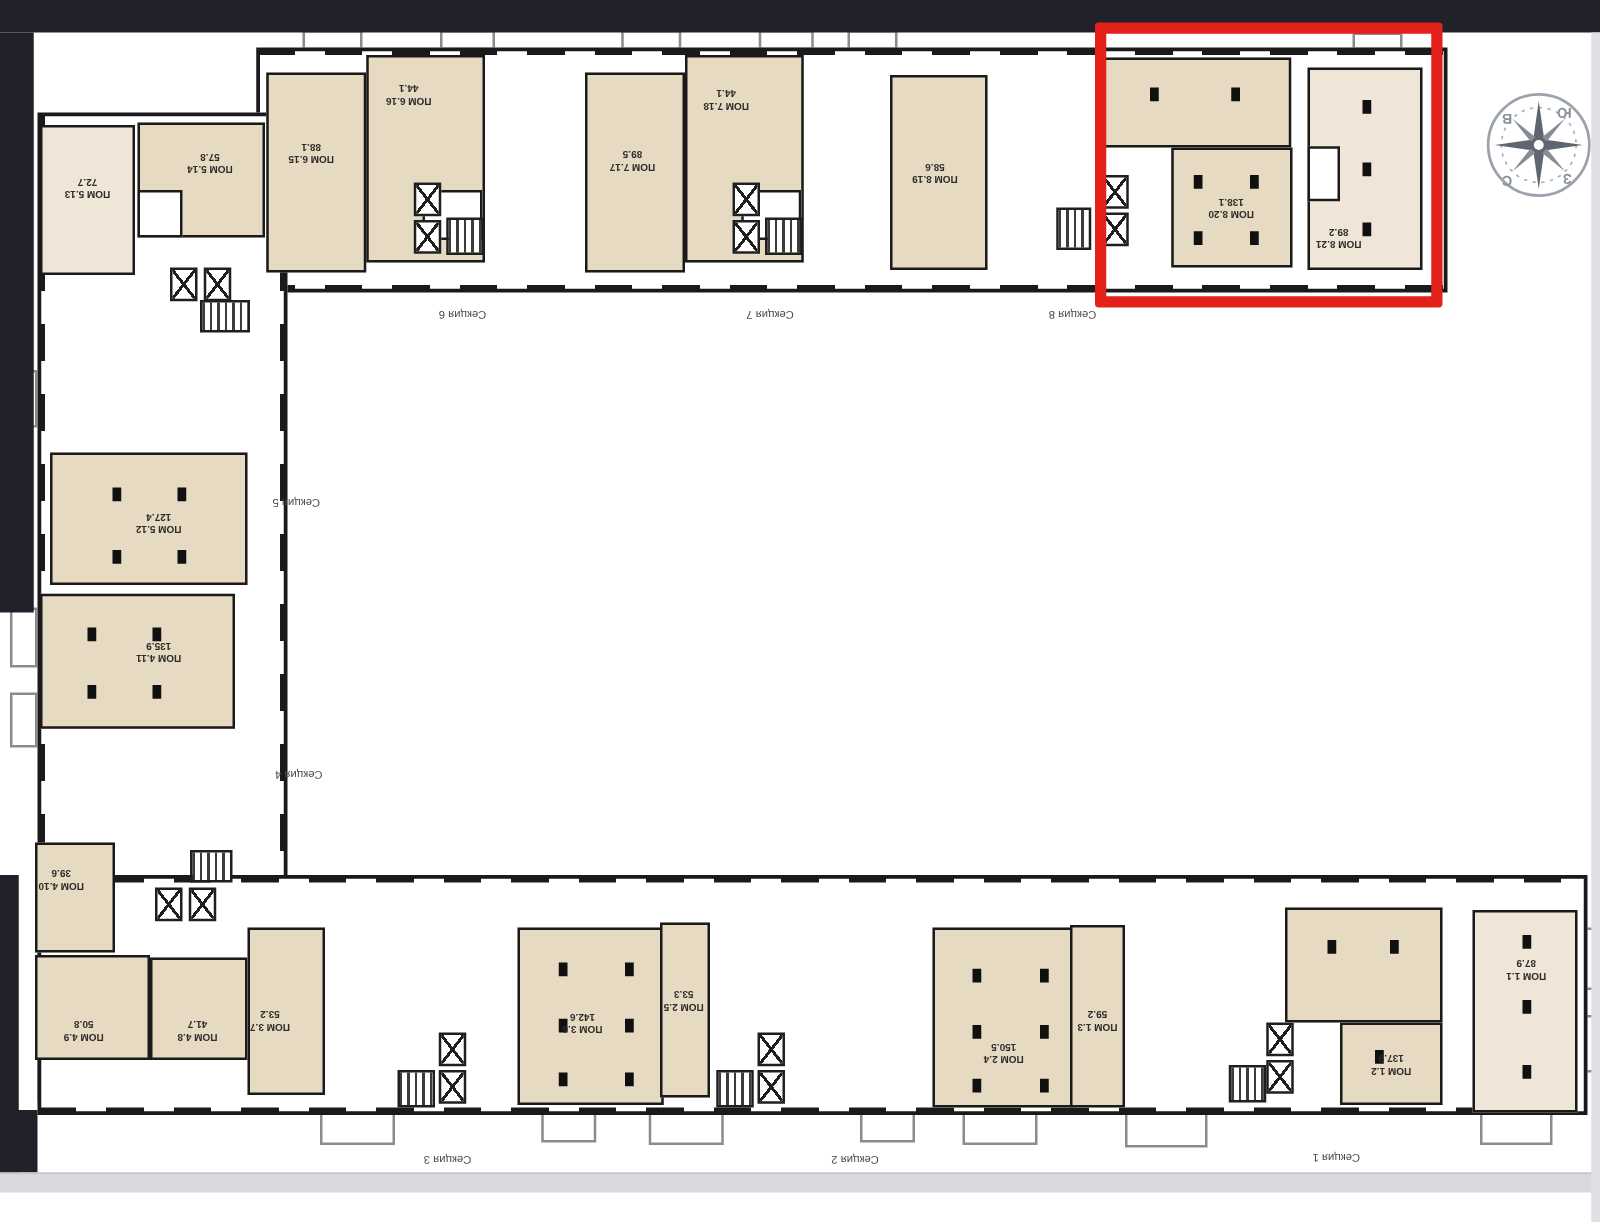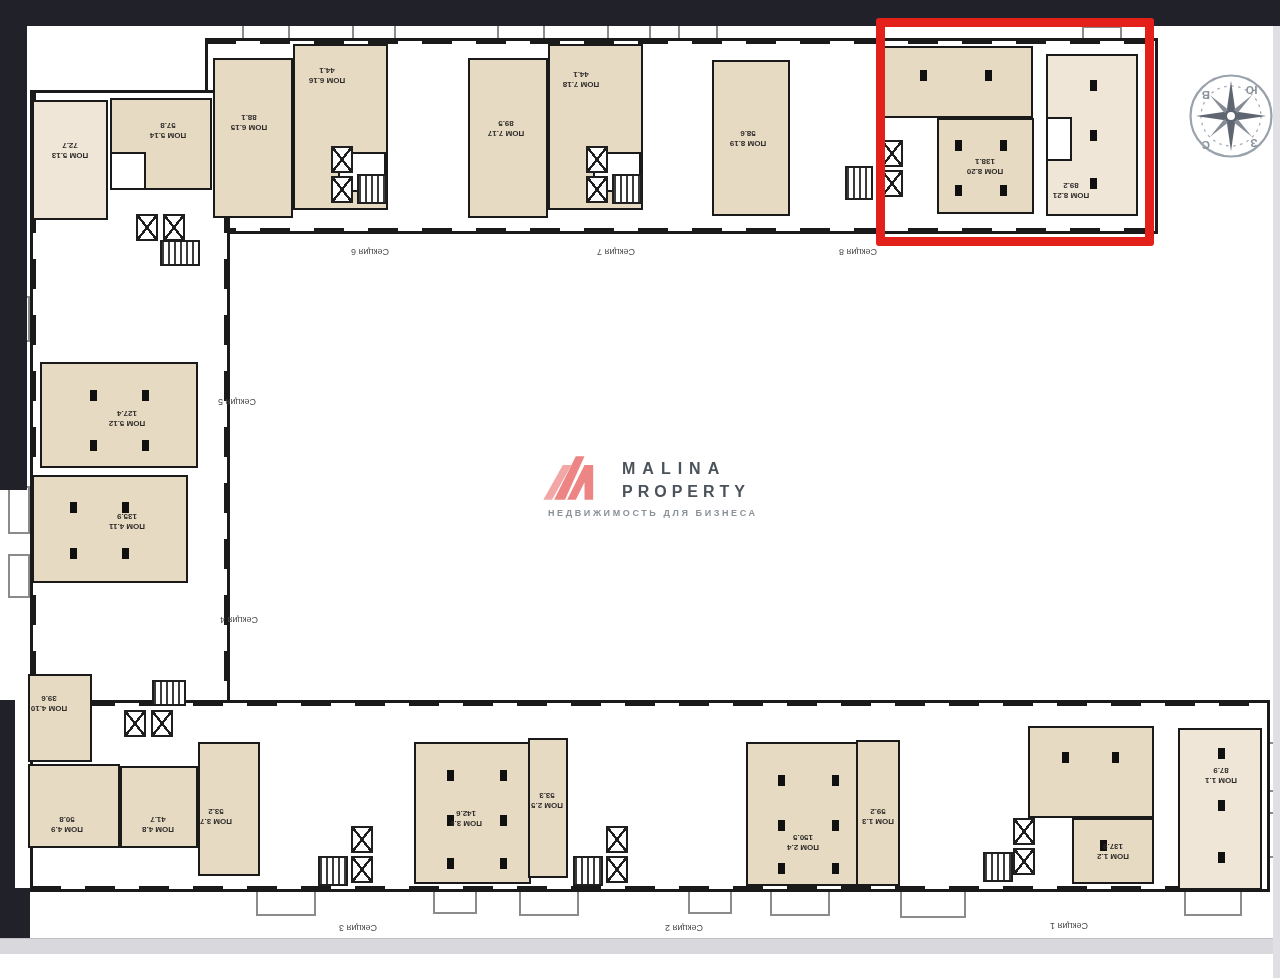--- a/index.html
+++ b/index.html
@@ -242,30 +242,20 @@
       <div class="slabel" style="left: 858px; top: 252px;">Секция 8</div>
       <div class="slabel" style="left: 237px; top: 402px;">Секция 5</div>
       <div class="slabel" style="left: 239px; top: 620px;">Секция 4</div>
       <div class="slabel" style="left: 358px; top: 928px;">Секция 3</div>
       <div class="slabel" style="left: 684px; top: 928px;">Секция 2</div>
       <div class="slabel" style="left: 1069px; top: 926px;">Секция 1</div>
     </div>
 
   <div id="highlight-box" style="left: 876px; top: 18px; width: 278px; height: 228px; border: 9px solid rgb(228, 32, 26);"></div>
 
-  <div id="logo">
-    <svg width="76" height="52" viewBox="0 0 64 48" style="position:absolute;left:0;top:4px;">
-      <polygon points="0,44 18,12 26,12 8,44" fill="#f3a6a6"></polygon>
-      <polygon points="10,44 30,4 38,4 20,44" fill="#ee8585"></polygon>
-      <polygon points="22,44 38,12 46,12 46,44 38,44 38,28 30,44" fill="#ee8585"></polygon>
-    </svg>
-    <div class="l1">MALINA</div>
-    <div class="l2">PROPERTY</div>
-    <div class="tag">НЕДВИЖИМОСТЬ ДЛЯ БИЗНЕСА</div>
-  </div>
 
   <svg id="compass" width="88" height="88" viewBox="0 0 100 100">
     <circle cx="50" cy="50" r="46" fill="#fff" stroke="#9aa2ac" stroke-width="2.5"></circle>
     <circle cx="50" cy="50" r="34" fill="none" stroke="#a8afb8" stroke-width="1.5" stroke-dasharray="3 5"></circle>
     <g fill="#5f6671">
       <polygon points="50,10 55,45 50,50 45,45"></polygon>
       <polygon points="50,90 55,55 50,50 45,55"></polygon>
       <polygon points="10,50 45,45 50,50 45,55"></polygon>
       <polygon points="90,50 55,45 50,50 55,55"></polygon>
     </g>

